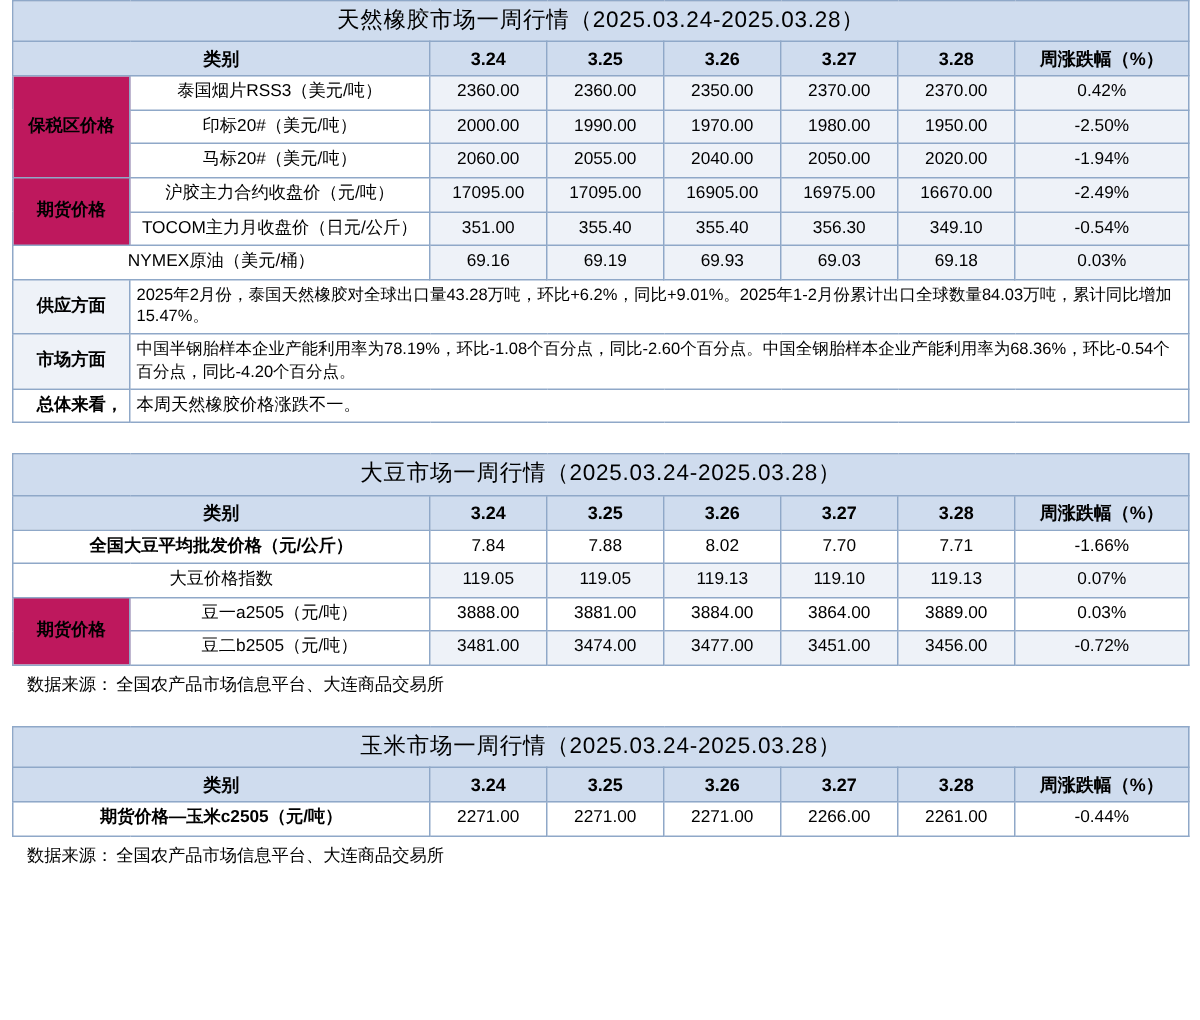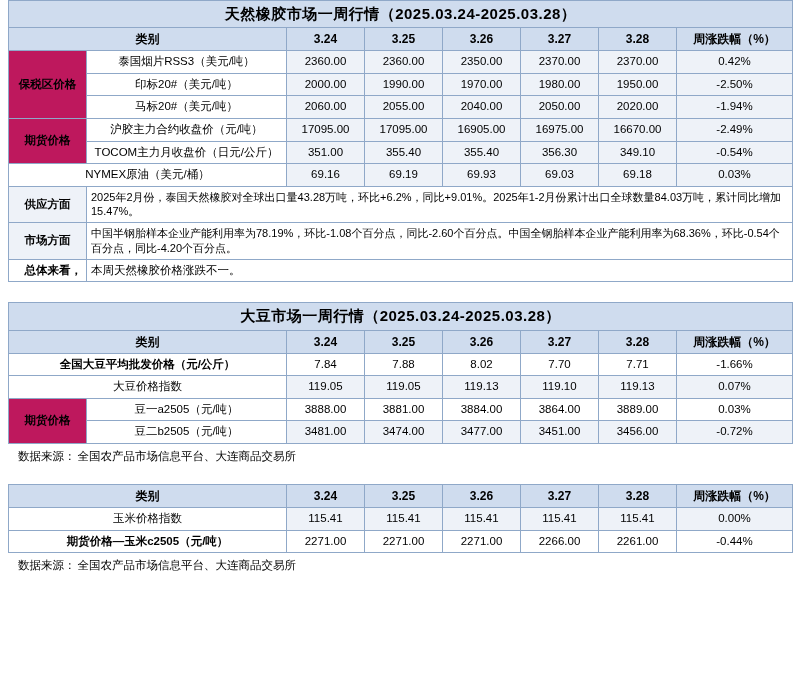--- a/index.html
+++ b/index.html
@@ -30,21 +30,21 @@
   }
   table.tbl td, table.tbl th {
     border: 1px solid #8fa8c8;
     padding: 3px 4px;
     vertical-align: middle;
     line-height: 1.35;
   }
   .title-cell {
     background: #cfdcee;
     text-align: center;
-    font-weight: bold;
+    font-weight: normal;
     font-size: 15px;
     padding: 7px 4px;
     letter-spacing: 0.5px;
   }
   .hdr {
     background: #cfdcee;
     text-align: center;
     font-weight: bold;
     font-size: 12px;
   }
@@ -302,39 +302,33 @@
         <col style="width:78px">
           <col style="width:200px">
           <col style="width:78px">
           <col style="width:78px">
         <col style="width:78px">
           <col style="width:78px">
           <col style="width:78px">
           <col style="width:116px">
       </colgroup>
       <tbody>
+          <tr>
+        <td class="title-cell" colspan="8">玉米市场一周行情（2025.03.24-2025.03.28）</td>
+      </tr>
       <tr>
         <td class="hdr" colspan="2">类别</td>
         <td class="hdr">3.24</td>
         <td class="hdr">3.25</td>
         <td class="hdr">3.26</td>
         <td class="hdr">3.27</td>
         <td class="hdr">3.28</td>
         <td class="hdr">周涨跌幅（%）</td>
       </tr>
       <tr>
-        <td class="row-label" colspan="2">玉米价格指数</td>
-        <td class="num">115.41</td>
-        <td class="num">115.41</td>
-        <td class="num">115.41</td>
-        <td class="num">115.41</td>
-        <td class="num">115.41</td>
-        <td class="chg">0.00%</td>
-      </tr>
-      <tr>
         <td class="row-label bold" colspan="2">期货价格—玉米c2505（元/吨）</td>
         <td class="num alt">2271.00</td>
         <td class="num alt">2271.00</td>
         <td class="num alt">2271.00</td>
         <td class="num alt">2266.00</td>
         <td class="num alt">2261.00</td>
         <td class="chg alt">-0.44%</td>
       </tr>
     </tbody>
       </table>

